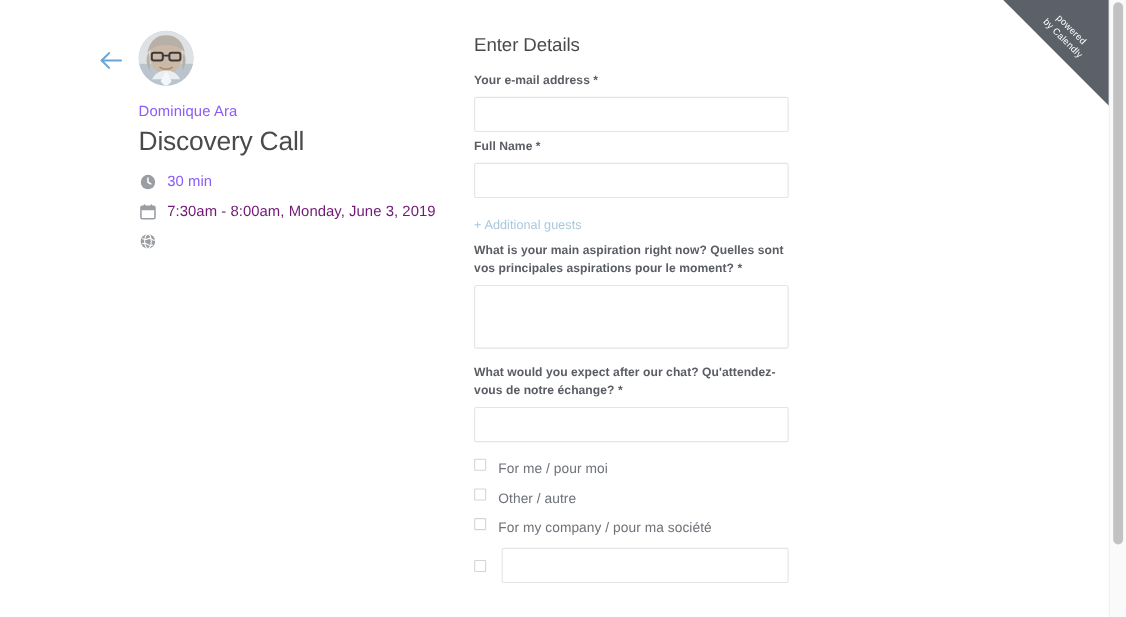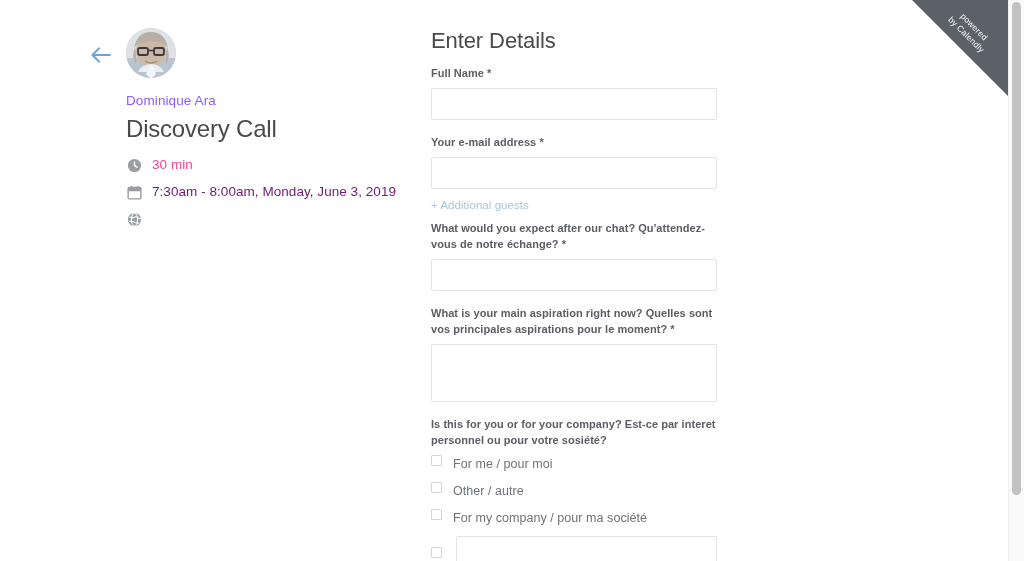--- a/index.html
+++ b/index.html
@@ -133,36 +133,36 @@
     height: 16px;
     flex: 0 0 16px;
     margin-right: 10px;
     display: flex;
     align-items: center;
     justify-content: center;
   }
   .meta-icon svg { display: block; }
   .meta-text {
     font-size: 13.5px;
-    color: #ec4899;
+    color: #8b5cf6;
     line-height: 18px;
     letter-spacing: 0.05px;
     white-space: nowrap;
   }
   .meta-text.date { color: #701a75; }
 
   
   .form-col {
     position: absolute;
     left: 431px;
     top: 30px;
     width: 286px;
   }
   .form-heading {
-    font-size: 22px;
+    font-size: 17px;
     font-weight: normal;
     color: #4a4a4a;
     margin: 0 0 14px 0;
     line-height: 22px;
     letter-spacing: -0.1px;
   }
   .field-label {
     font-size: 11px;
     font-weight: bold;
     color: #5a5d63;
@@ -354,44 +354,43 @@
           </div>
 
         </div>
       </div>
     </div>
 
     <div class="form-col">
 
       <h2 class="form-heading">Enter Details</h2>
 
+      <div class="field-group tight">
+        <div class="field-label">Your e-mail address *</div>
+        <input class="txt-input" type="text" value="" style="">
+      </div>
+
       <div class="field-group">
         <div class="field-label">Full Name *</div>
         <input class="txt-input" type="text" value="" style="">
       </div>
 
-      <div class="field-group tight">
-        <div class="field-label">Your e-mail address *</div>
-        <input class="txt-input" type="text" value="" style="">
-      </div>
-
       <div class="guests-link">+ Additional guests</div>
+
+      <div class="field-group">
+        <div class="field-label loose">What is your main aspiration right now? Quelles sont vos principales aspirations pour le moment? *</div>
+        <textarea class="txt-area" style=""></textarea>
+      </div>
 
       <div class="field-group">
         <div class="field-label loose">What would you expect after our chat? Qu'attendez-vous de notre échange? *</div>
         <input class="txt-input" type="text" value="" style="">
       </div>
 
       <div class="field-group">
-        <div class="field-label loose">What is your main aspiration right now? Quelles sont vos principales aspirations pour le moment? *</div>
-        <textarea class="txt-area" style=""></textarea>
-      </div>
-
-      <div class="field-group">
-        <div class="field-label loose">Is this for you or for your company? Est-ce par interet personnel ou pour votre sosiété?</div>
 
         <div class="opt-row">
           <span class="cbox"></span>
           <span class="opt-label">For me / pour moi</span>
         </div>
 
         <div class="opt-row">
           <span class="cbox"></span>
           <span class="opt-label">Other / autre</span>
         </div>

